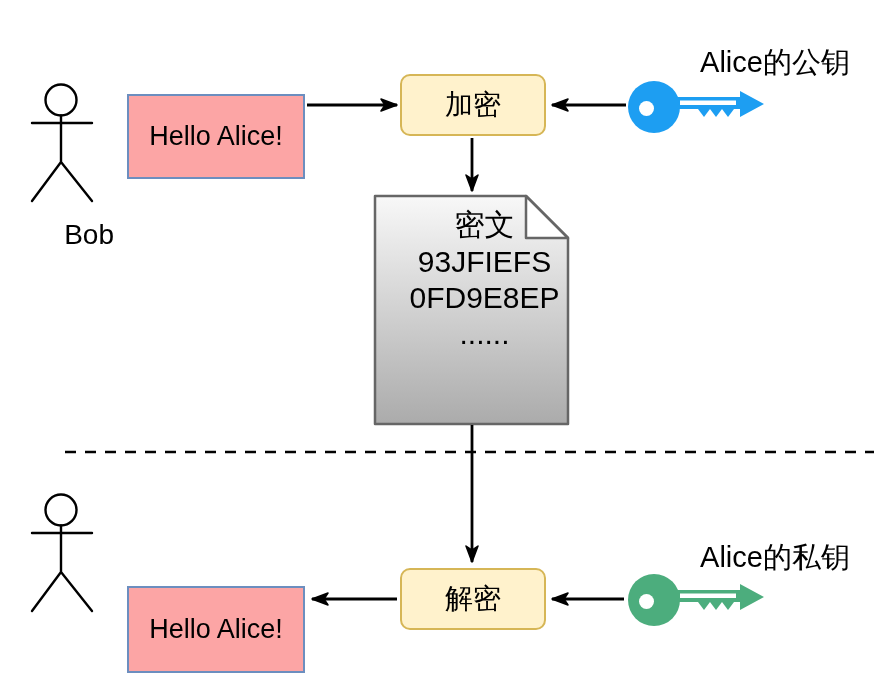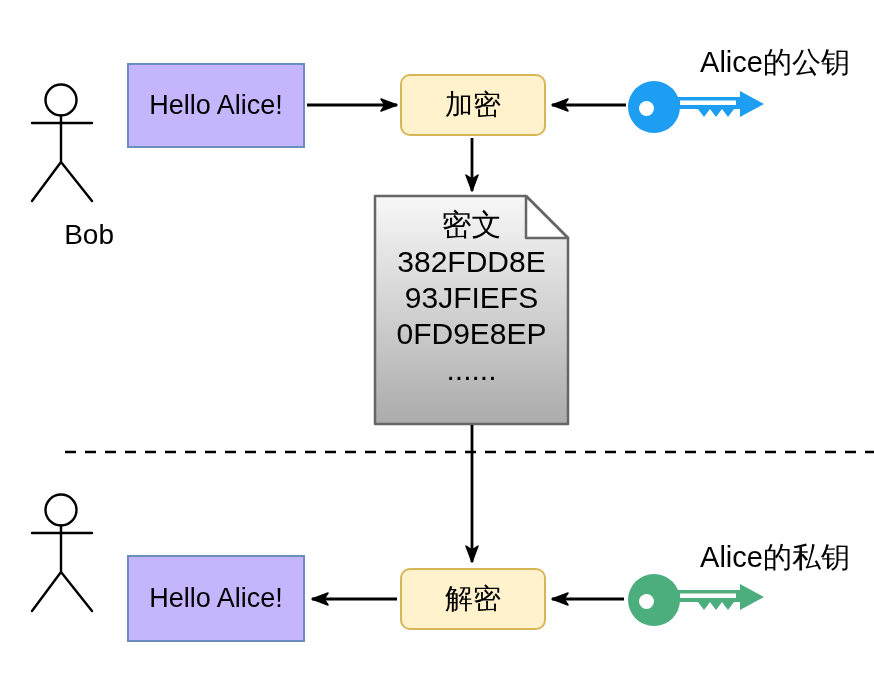--- a/index.html
+++ b/index.html
@@ -5,23 +5,23 @@
   html,body { margin:0; padding:0; background:#ffffff; }
   .canvas {
     position:relative; width:874px; height:679px; background:#ffffff;
     font-family:"Liberation Sans","DejaVu Sans",sans-serif; color:#000;
     overflow:hidden;
   }
   .canvas svg.layer { position:absolute; left:0; top:0; }
 
   .msg-box {
     position:absolute; left:127px; width:178px; box-sizing:border-box;
-    background:#c4b5fd; border:2.5px solid #6c8ebf;
+    background:#fca5a5; border:2.5px solid #6c8ebf;
     display:flex; align-items:center; justify-content:center;
-    font-size:27px; line-height:1;
+    font-size:27px; line-height:1;margin-top:31px;
   }
   #msg-top    { top:63px;  height:85px; }
   #msg-bottom { top:555px; height:87px; }
 
   .proc-box {
     position:absolute; left:400px; width:146px; height:62px; box-sizing:border-box;
     background:#fff2cc; border:2.5px solid #d6b656; border-radius:10px;
     display:flex; align-items:center; justify-content:center;
     font-size:28px; line-height:1;
   }
@@ -29,21 +29,21 @@
   #proc-decrypt { top:568px;text-align:right; }
 
   .actor-label { position:absolute; left:8px; width:106px; text-align:right; font-size:28px; }
   #bob-label   { top:219px; }
   #alice-label { top:629px; }
 
   .key-label { position:absolute; left:667px; width:216px; text-align:center; font-size:29px; }
   #public-key-label  { top:43px; }
   #private-key-label { top:538px; }
 
-  .doc-text  { position:absolute; left:376px; top:206px; width:191px; text-align:center; }
+  .doc-text  { position:absolute; left:376px; top:206px; width:191px; text-align:center;padding-left:13px; }
   .doc-title { font-size:30px; line-height:38px; }
   .doc-line  { font-size:30px; line-height:36px; }
 </style>
 </head>
 <body>
 
 <div class="canvas">
 
   <svg class="layer" width="874" height="679" viewBox="0 0 874 679">
     <defs>
@@ -100,21 +100,20 @@
   <div class="actor-label" id="bob-label">Bob</div>
 
   <div class="msg-box" id="msg-top">Hello Alice!</div>
 
   <div class="proc-box" id="proc-encrypt">加密</div>
 
   <div class="key-label" id="public-key-label">Alice的公钥</div>
 
   <div class="doc-text">
     <div class="doc-title">密文</div>
-    <div class="doc-line">382FDD8E</div>
     <div class="doc-line">93JFIEFS</div>
     <div class="doc-line">0FD9E8EP</div>
     <div class="doc-line">......</div>
   </div>
 
 
   <div class="msg-box" id="msg-bottom">Hello Alice!</div>
 
   <div class="proc-box" id="proc-decrypt">解密</div>
 

